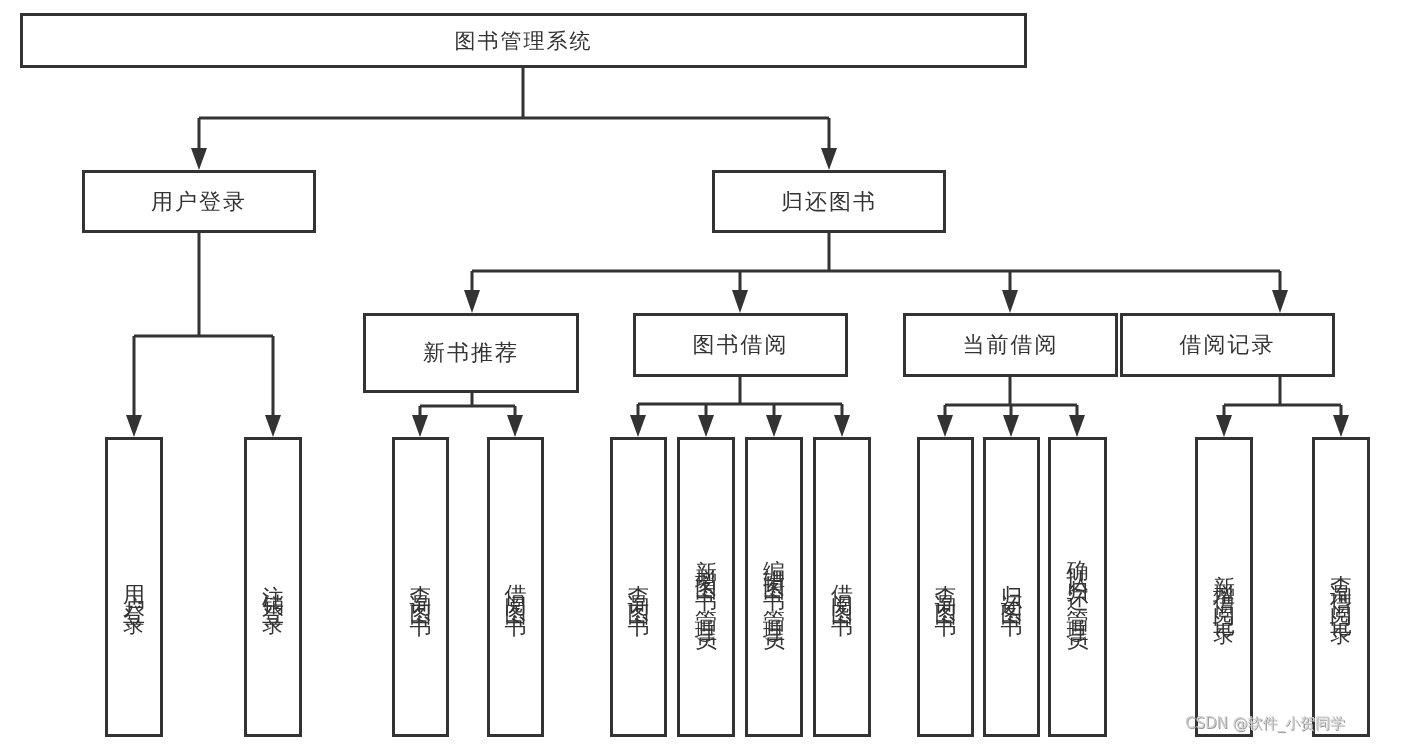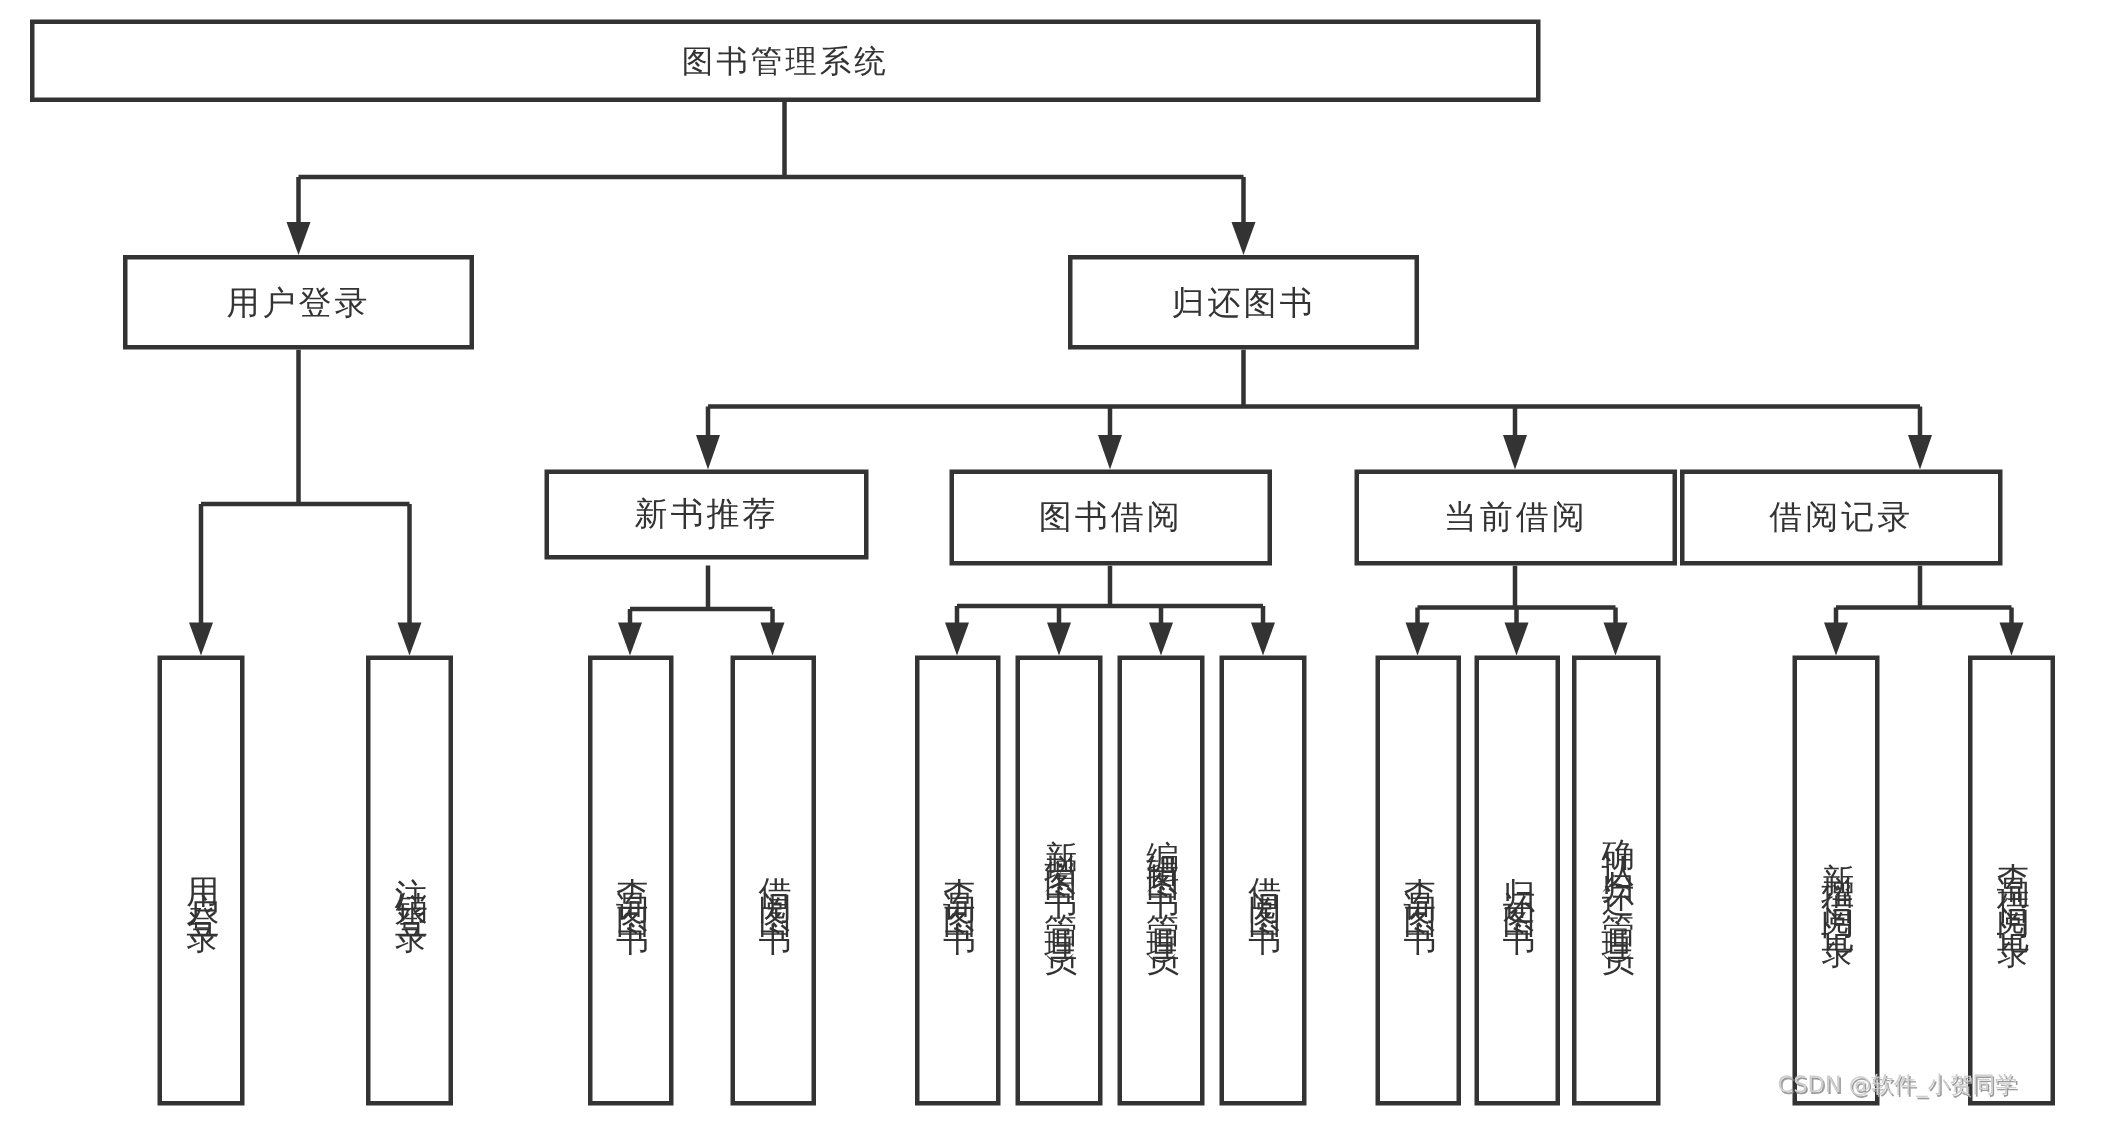--- a/index.html
+++ b/index.html
@@ -112,21 +112,21 @@
     <span class="hlabel root-label">图书管理系统</span>
   </div>
 
   <div class="node" style="left:82px;top:170px;width:234px;height:63px">
     <span class="hlabel">用户登录</span>
   </div>
   <div class="node" style="left:712px;top:170px;width:234px;height:63px">
     <span class="hlabel">归还图书</span>
   </div>
 
-  <div class="node" style="left:363px;top:313px;width:216px;height:60px">
+  <div class="node" style="left:363px;top:313px;width:216px;height:80px">
     <span class="hlabel">新书推荐</span>
   </div>
   <div class="node" style="left:633px;top:313px;width:215px;height:64px">
     <span class="hlabel">图书借阅</span>
   </div>
   <div class="node" style="left:903px;top:313px;width:215px;height:64px">
     <span class="hlabel">当前借阅</span>
   </div>
   <div class="node" style="left:1120px;top:313px;width:215px;height:64px">
     <span class="hlabel">借阅记录</span>

